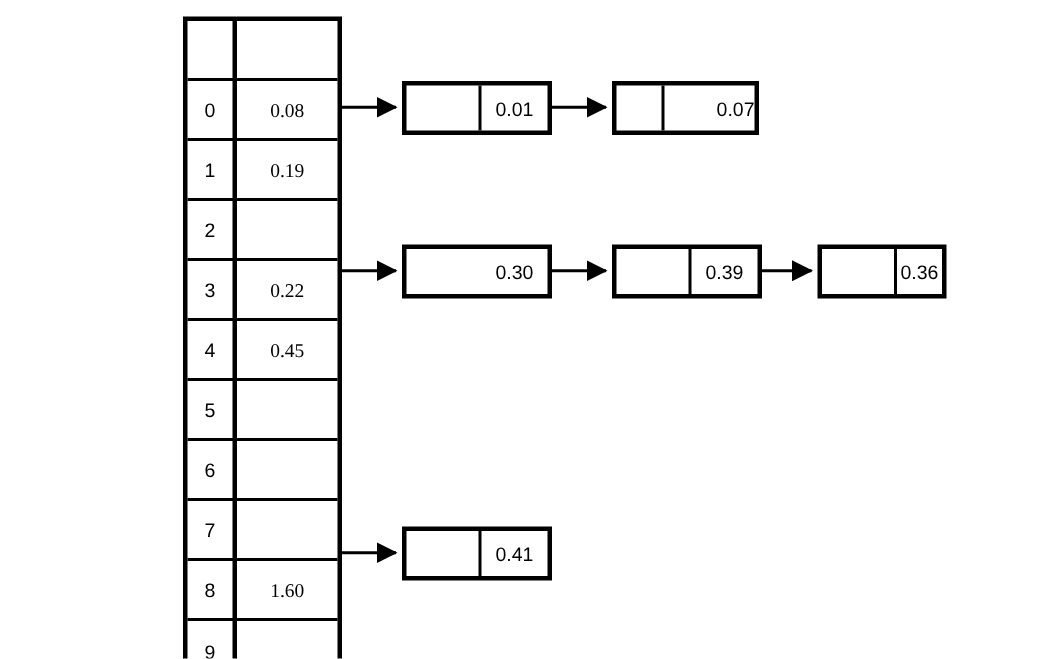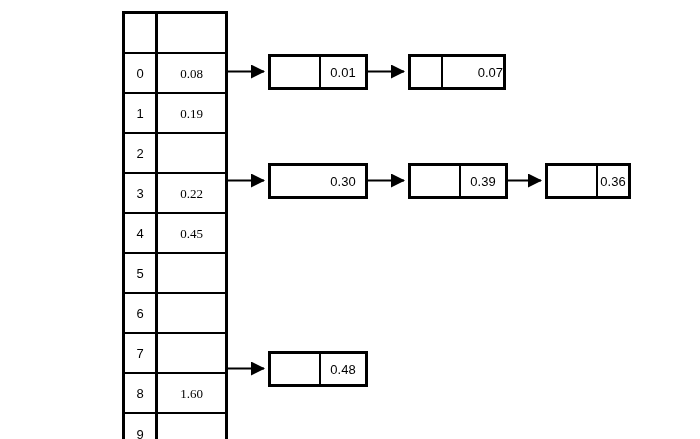--- a/index.html
+++ b/index.html
@@ -188,21 +188,21 @@
     <div class="node-value">0.39</div>
   </div>
 
   <div class="node" style="left:545px; top:163px; width:86px;">
     <div class="node-ptr"></div>
     <div class="node-value">0.36</div>
   </div>
 
   <div class="node" style="left:268px; top:351px; width:100px;">
     <div class="node-ptr"></div>
-    <div class="node-value">0.48</div>
+    <div class="node-value">0.41</div>
   </div>
 
   <svg id="arrow-layer" viewBox="0 0 700 439">
     <defs>
       <marker id="arrowhead" markerWidth="7" markerHeight="7" refX="6.5" refY="3.5" orient="auto" markerUnits="strokeWidth">
         <polygon points="0 0, 7 3.5, 0 7" fill="#000000"></polygon>
       </marker>
     </defs>
 
     <line x1="228" y1="71.5" x2="264" y2="71.5" stroke="#000000" stroke-width="2" marker-end="url(#arrowhead)"></line>

